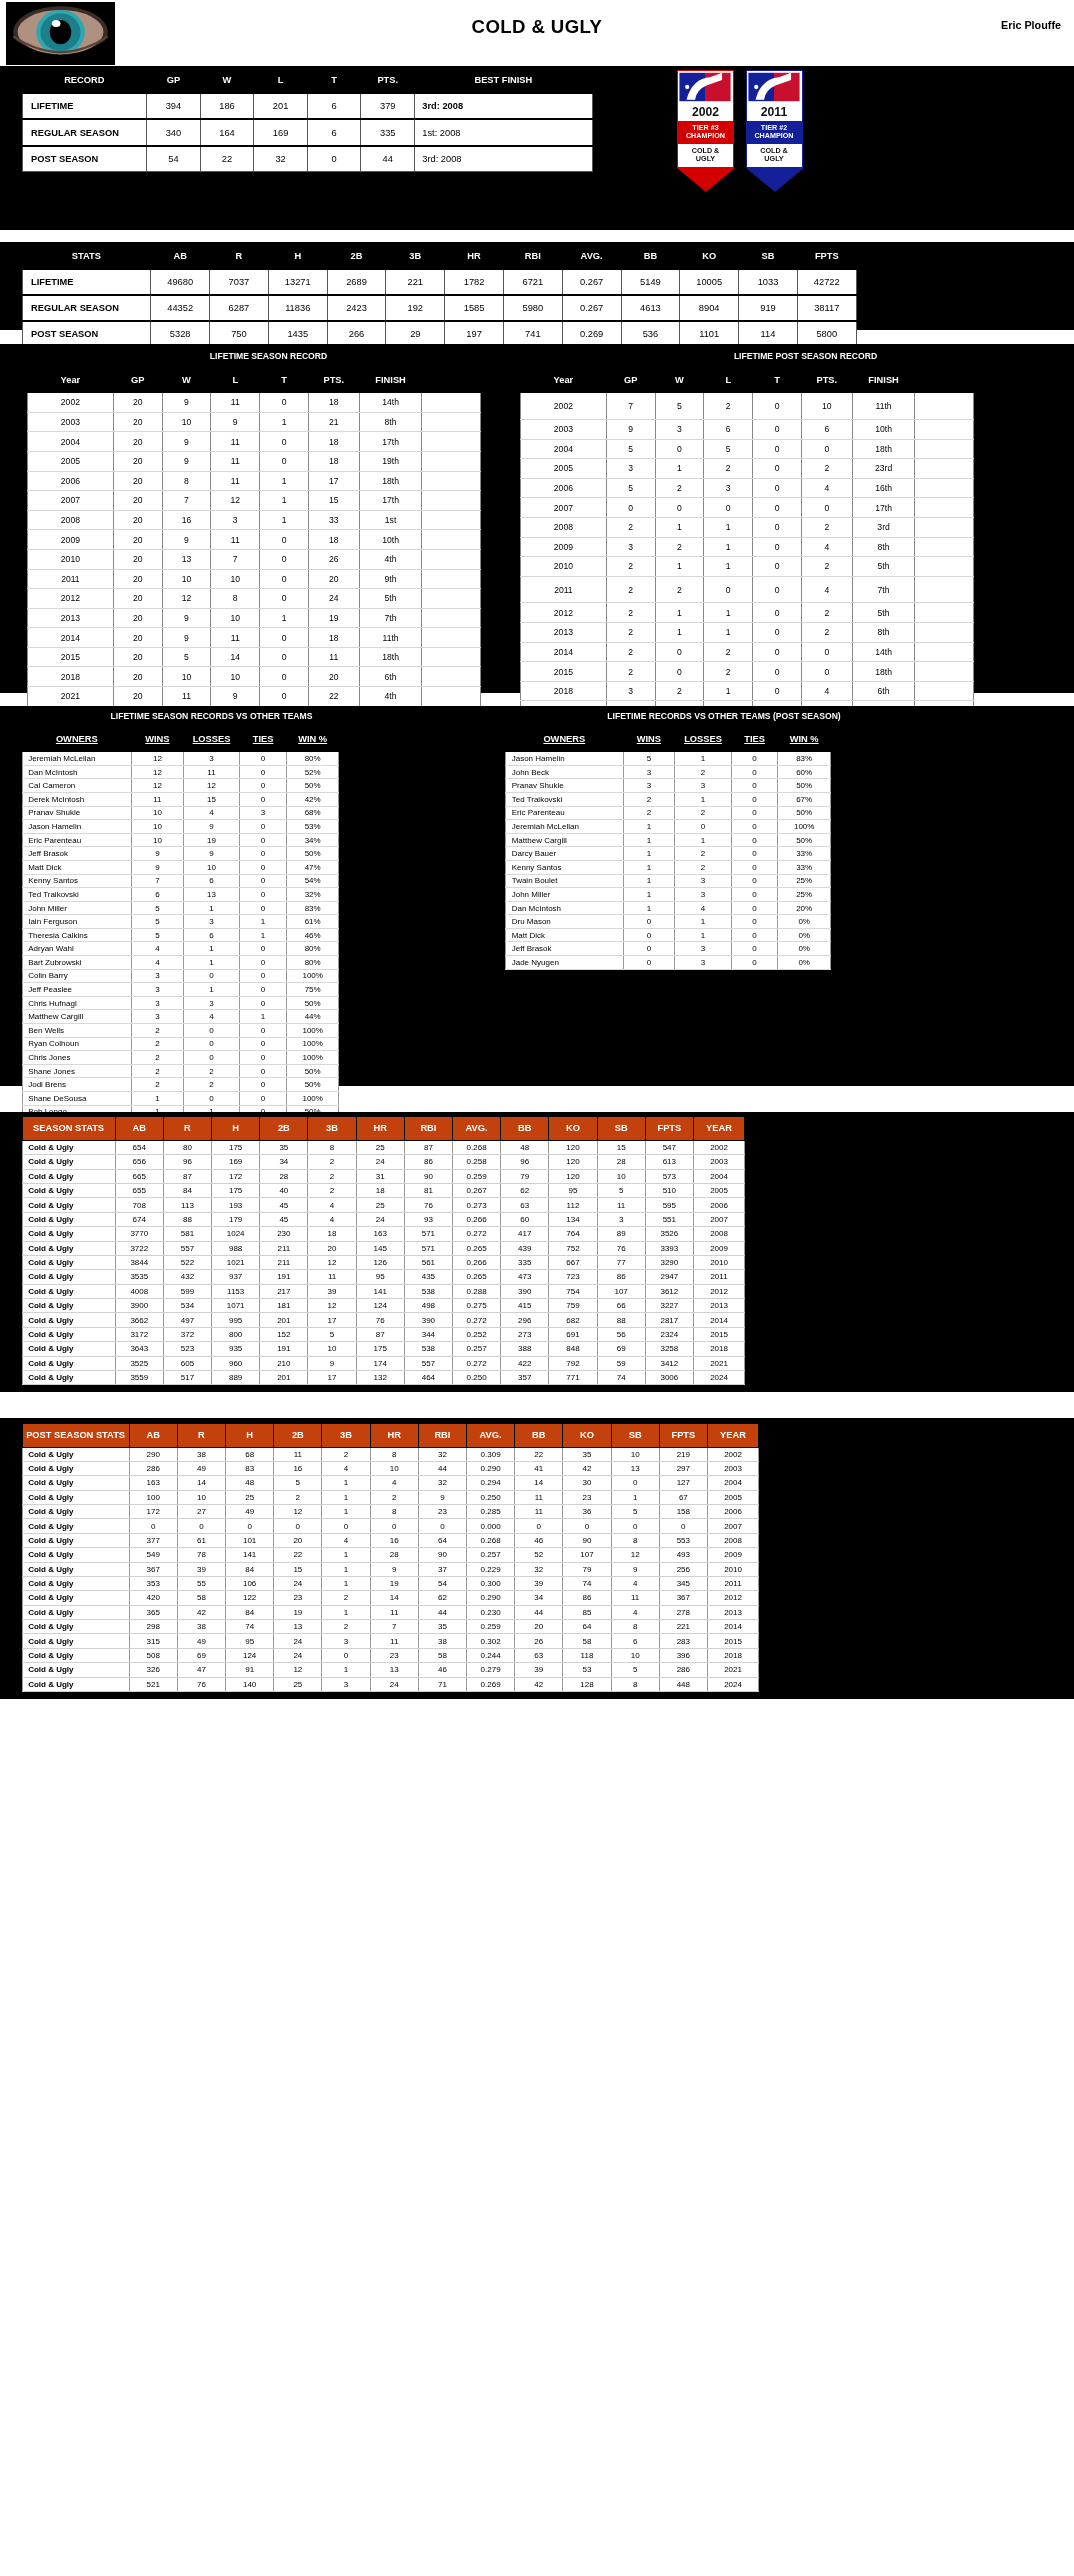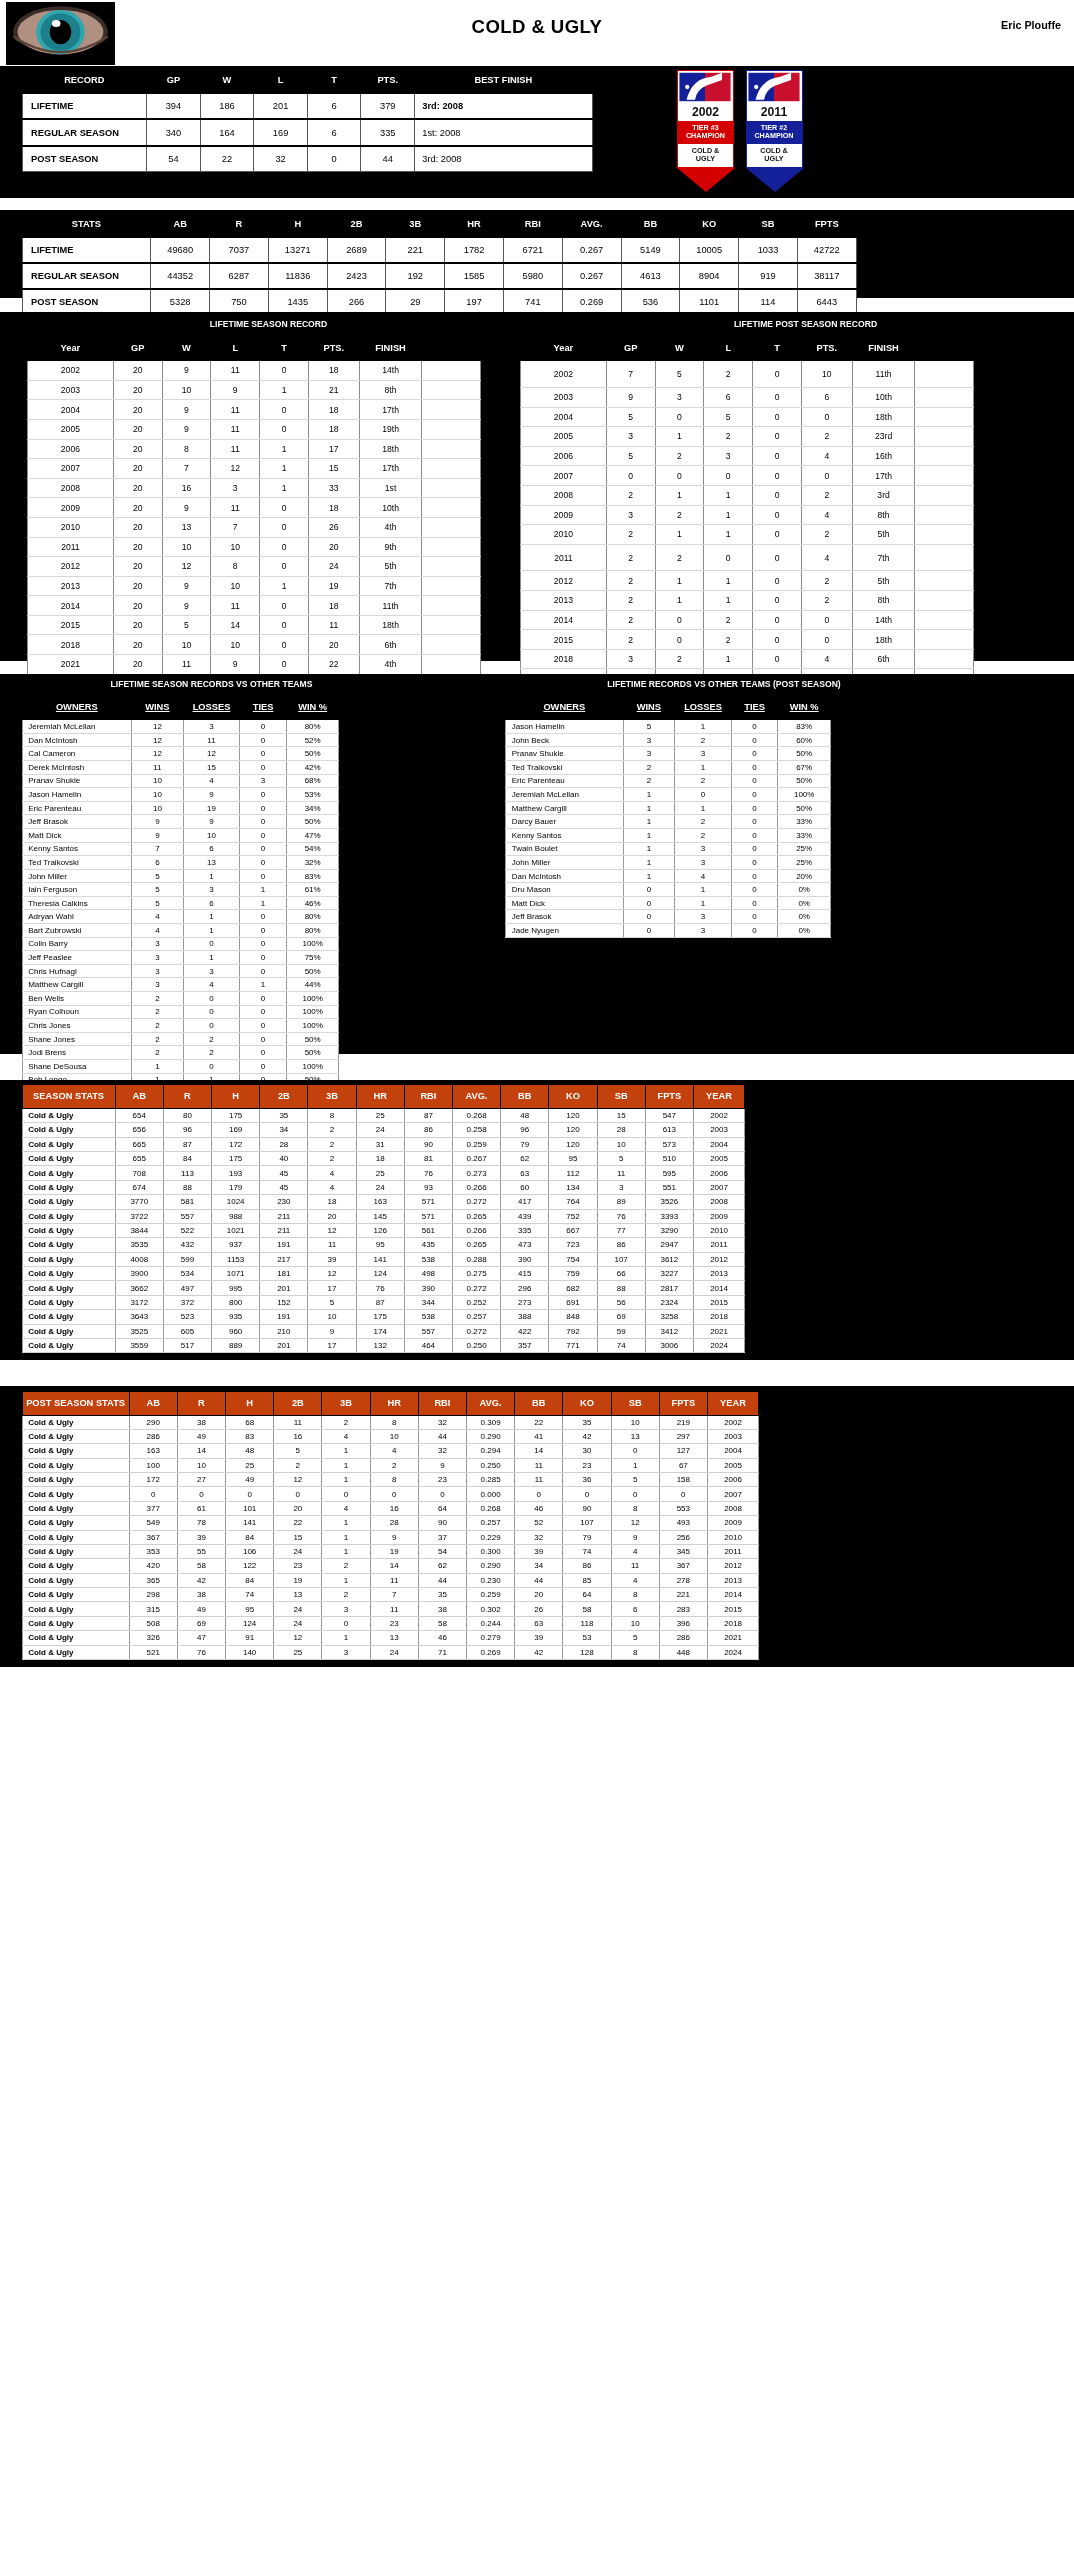--- a/index.html
+++ b/index.html
@@ -10,21 +10,21 @@
   .hdr{position:relative;height:66px;}
   .eye{position:absolute;left:5.7px;top:2.2px;width:109px;height:63px;background:#000;overflow:hidden;}
   .eye svg{display:block;}
   .maintitle{position:absolute;left:0;right:0;top:16px;text-align:center;font-size:18.6px;font-weight:bold;letter-spacing:0.4px;}
   .owner{position:absolute;right:13px;top:18.6px;font-size:10.8px;font-weight:bold;}
 
   
   table{border-collapse:collapse;}
 
   
-  .recwrap{position:relative;height:132px;background:#000;}
+  .recwrap{position:relative;height:164px;background:#000;}
   .rectbl{position:absolute;left:21.5px;top:0;border-collapse:collapse;}
   .rectbl th{background:#000;color:#fff;font-weight:bold;font-size:9.3px;text-align:center;
              padding:8px 4.3px;border:1.4px solid #000;}
   .rectbl td{background:#fff;font-size:9.3px;text-align:center;padding:7.2px 4.3px;
              border:0.7px solid #555;}
   .rectbl td.lbl{text-align:left;font-weight:bold;padding-left:8.6px;}
   .rectbl td.bf{text-align:left;padding-left:7.2px;}
   .rectbl td.bf.bold{font-weight:bold;}
   .rectbl tr.thick td{border-top:2.2px solid #000;}
   .w-rec{width:115px}.w-n{width:44px}.w-bf{width:168px}
@@ -243,21 +243,21 @@
             <td>750</td>
             <td>1435</td>
             <td>266</td>
             <td>29</td>
             <td>197</td>
             <td>741</td>
             <td>0.269</td>
             <td>536</td>
             <td>1101</td>
             <td>114</td>
-            <td>6443</td>
+            <td>5800</td>
           </tr>
         </tbody>
     </table>
   </div>
 
   <div class="srwrap">
     <div class="sr-titles">
       <div class="sr-title">LIFETIME SEASON RECORD</div>
       <div class="sr-title">LIFETIME POST SEASON RECORD</div>
     </div>

